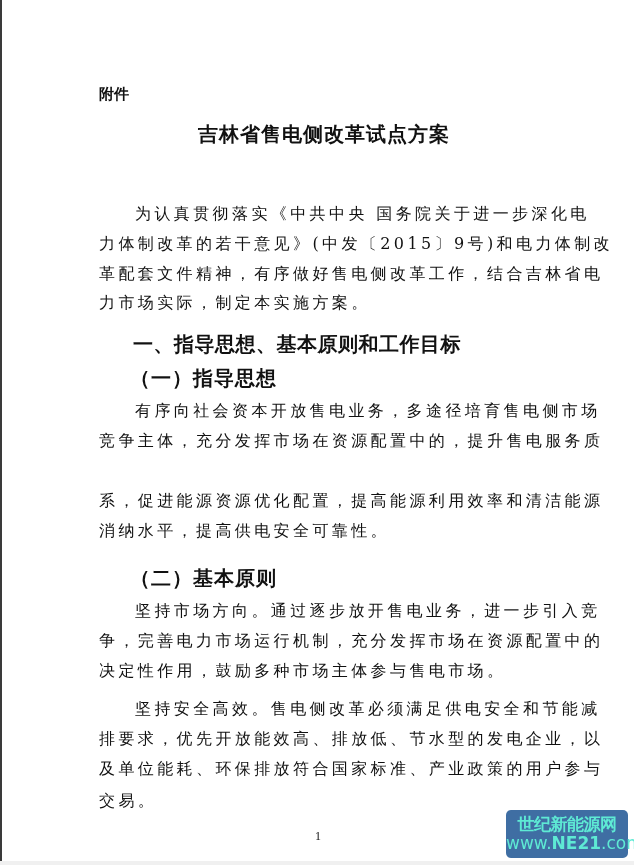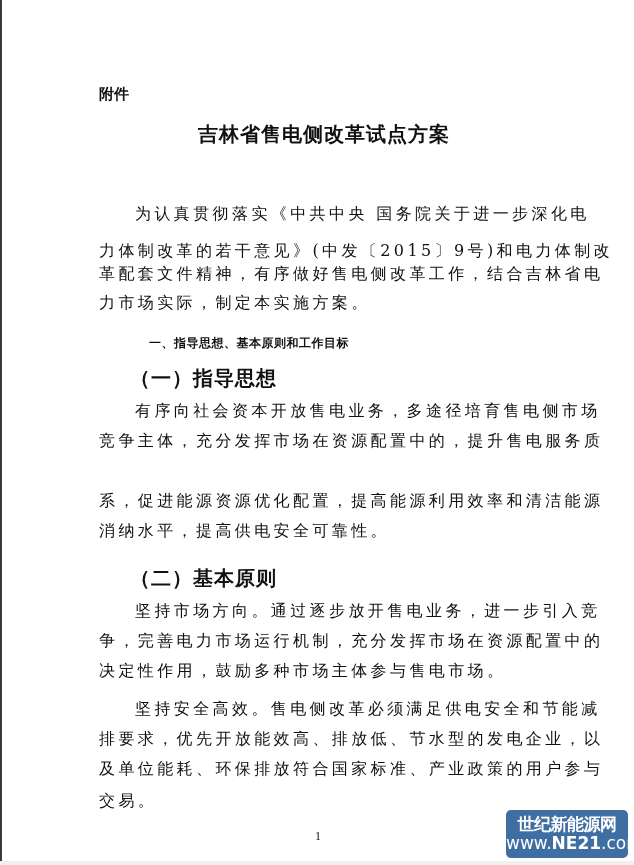--- a/index.html
+++ b/index.html
@@ -26,52 +26,52 @@
     font-size: 20px; font-weight: bold; letter-spacing: 1px;
     padding-left: 10px; box-sizing: border-box;
   }
   .line {
     position: absolute; left: 97px; width: 440px;
     font-size: 16px; letter-spacing: 3.4px; white-space: nowrap;
     line-height: 20px;
   }
   .indent { left: 133px; }
   .h1 {
-    position: absolute; left: 147px;
-    font-family: Liberation Mono, monospace;
-    font-size: 12px; font-weight: bold; letter-spacing: 0.5px; line-height: 20px;
+    position: absolute; left: 131px;
+    font-family: Liberation Sans, sans-serif;
+    font-size: 20px; font-weight: bold; letter-spacing: 0.5px; line-height: 20px;
   }
   .h2 {
     position: absolute; left: 133px;
     font-family: "DejaVu Sans", "Liberation Sans", sans-serif;
     font-size: 20px; font-weight: bold; letter-spacing: 1px; line-height: 20px;
   }
   .pagenum {
     position: absolute; left: 313px; top: 829px; font-size: 12px;
     font-family: "Liberation Serif", serif;
   }
   .watermark {
     position: absolute; left: 506px; top: 810px; width: 122px; height: 48px;
-    background: #3f6ea3; border-radius: 5px; color: #ffffff;
+    background: #3f6ea3; border-radius: 5px; color: #5eead4;
     text-align: center; box-sizing: border-box; padding-top: 4px;
     font-family: "DejaVu Sans", "Liberation Sans", sans-serif;
   }
   .wm-cn { font-size: 17px; font-weight: bold; line-height: 20px; letter-spacing: -0.5px; }
   .wm-url { font-size: 17px; line-height: 18px; }
   .wm-url b { font-weight: bold; }
 </style>
 </head>
 <body>
 
 <div class="page">
   <div class="attach">附件</div>
   <div class="title">吉林省售电侧改革试点方案</div>
 
   <div class="line indent" style="top:204px">为认真贯彻落实《中共中央 国务院关于进一步深化电</div>
-  <div class="line" style="top:241px">力体制改革的若干意见》(中发〔2015〕9号)和电力体制改</div>
+  <div class="line" style="top:234px">力体制改革的若干意见》(中发〔2015〕9号)和电力体制改</div>
   <div class="line" style="top:264px">革配套文件精神，有序做好售电侧改革工作，结合吉林省电</div>
   <div class="line" style="top:293px">力市场实际，制定本实施方案。</div>
 
   <div class="h1" style="top:334px">一、指导思想、基本原则和工作目标</div>
   <div class="h2" style="top:368px; left:128px">（一）指导思想</div>
 
   <div class="line indent" style="top:401px">有序向社会资本开放售电业务，多途径培育售电侧市场</div>
   <div class="line" style="top:431px">竞争主体，充分发挥市场在资源配置中的，提升售电服务质</div>
   <div class="line" style="top:491px">系，促进能源资源优化配置，提高能源利用效率和清洁能源</div>
   <div class="line" style="top:521px">消纳水平，提高供电安全可靠性。</div>

